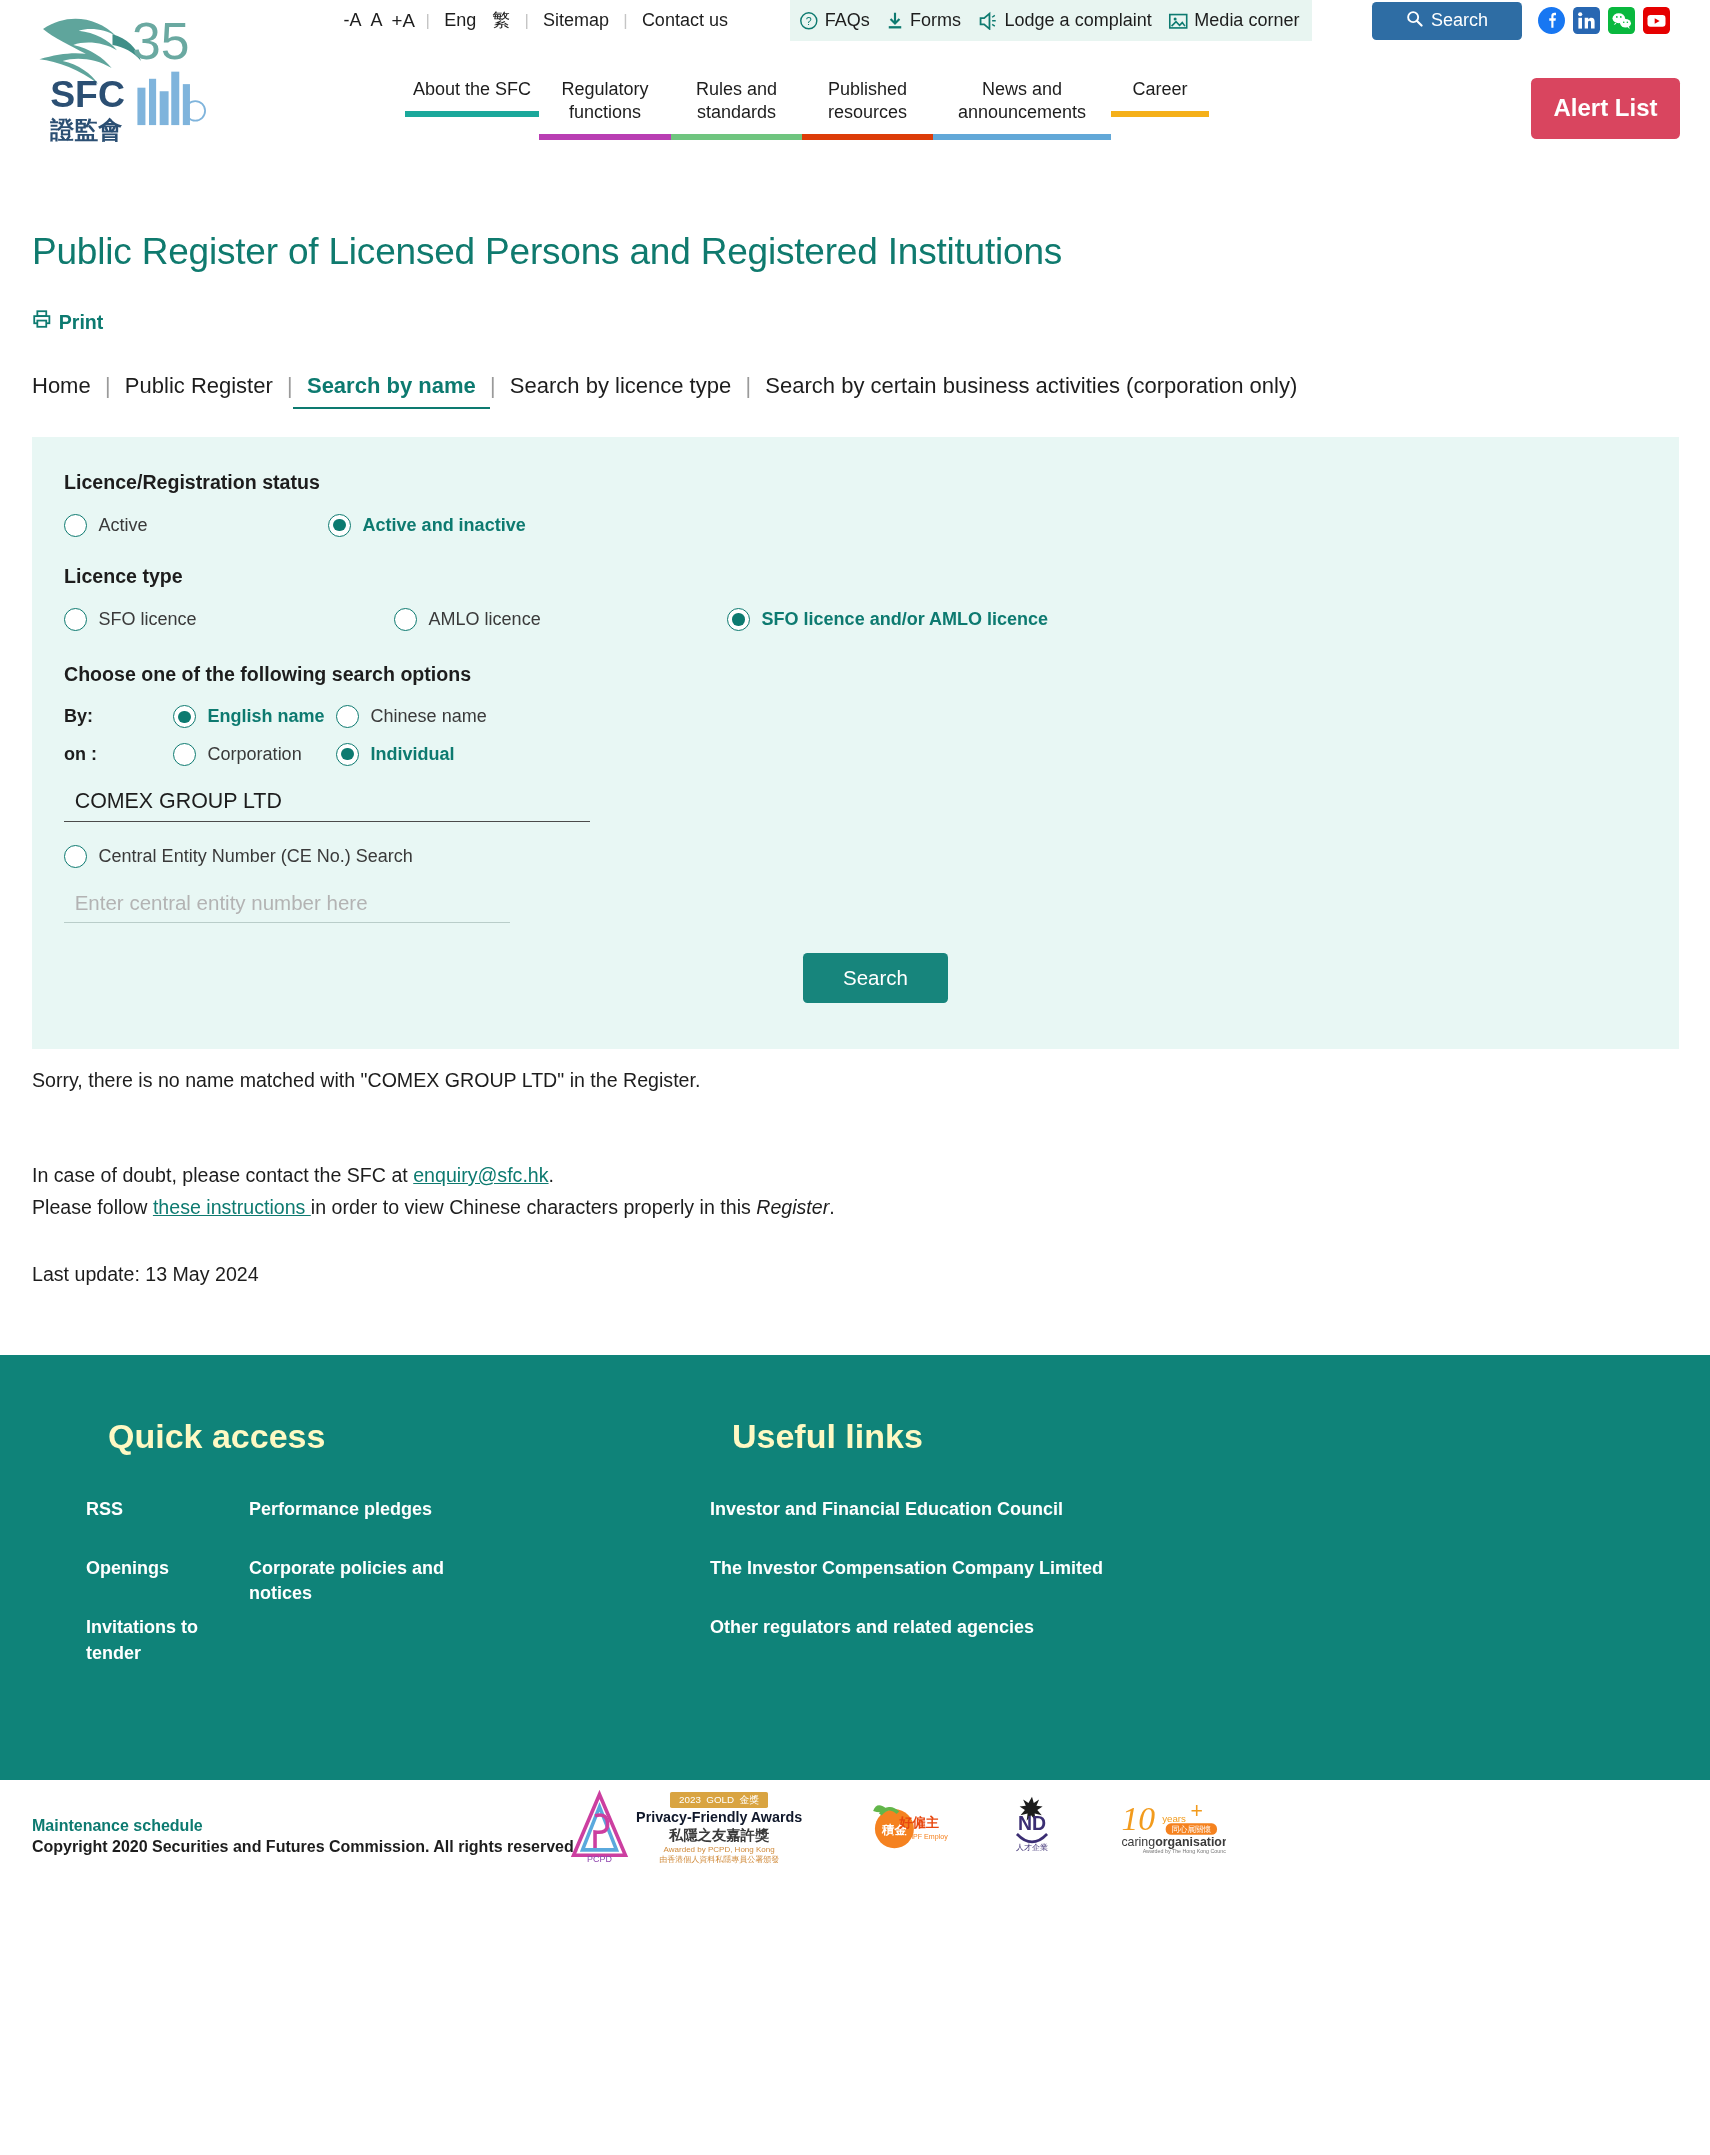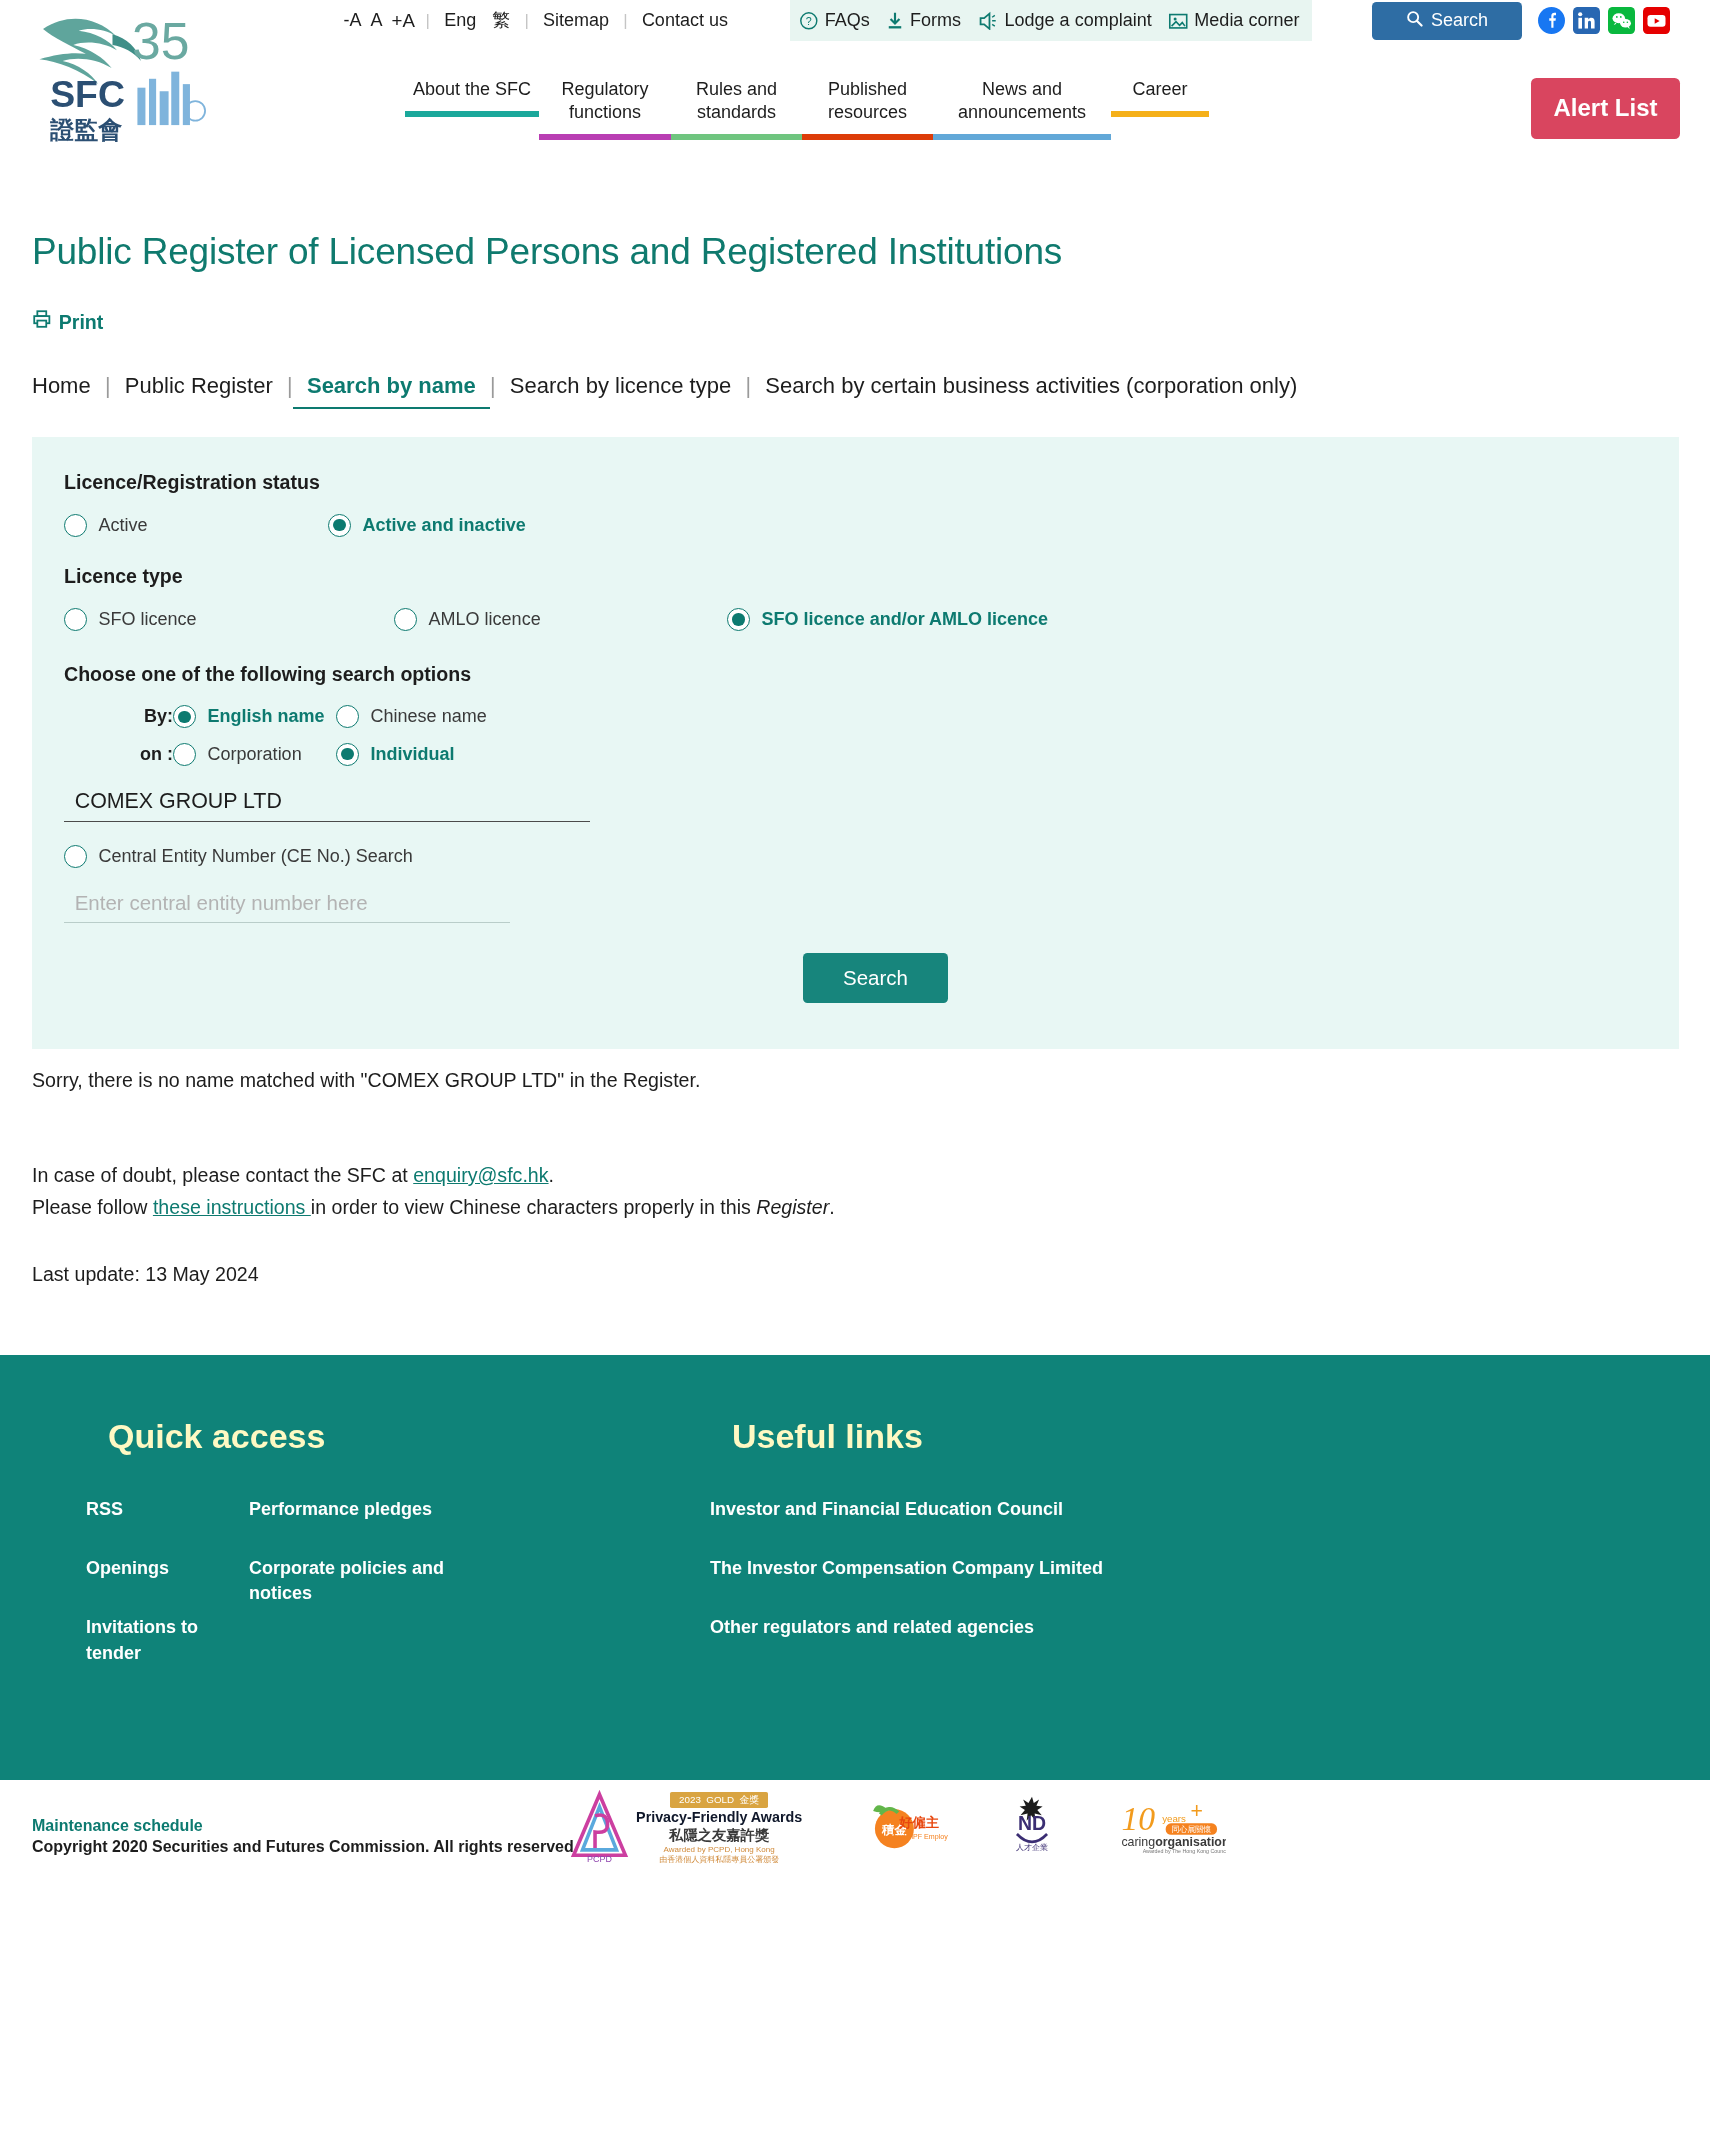--- a/index.html
+++ b/index.html
@@ -167,21 +167,21 @@
   .rb {
     width: 23px; height: 23px; border-radius: 50%;
     border: 1.8px solid #0d7a70; background: #ffffff;
     display: inline-flex; align-items: center; justify-content: center;
     flex: none;
   }
   .rb.checked::after {
     content: ''; width: 12.5px; height: 12.5px; border-radius: 50%;
     background: #0d7a70; display: block;
   }
-  .rb-label { font-size: 18px; color: #3a3a3a; text-align: right; }
+  .rb-label { font-size: 18px; color: #3a3a3a; }
   .radio-opt.sel .rb-label { color: #0d7a70; font-weight: bold; }
 
   .underline-input {
     background: transparent;
     border: none;
     border-bottom: 0.9px solid #4b4b4b;
     width: 526px;
     font-size: 21.4px;
     font-family: "Liberation Sans", sans-serif;
     color: #1d1d1d;

